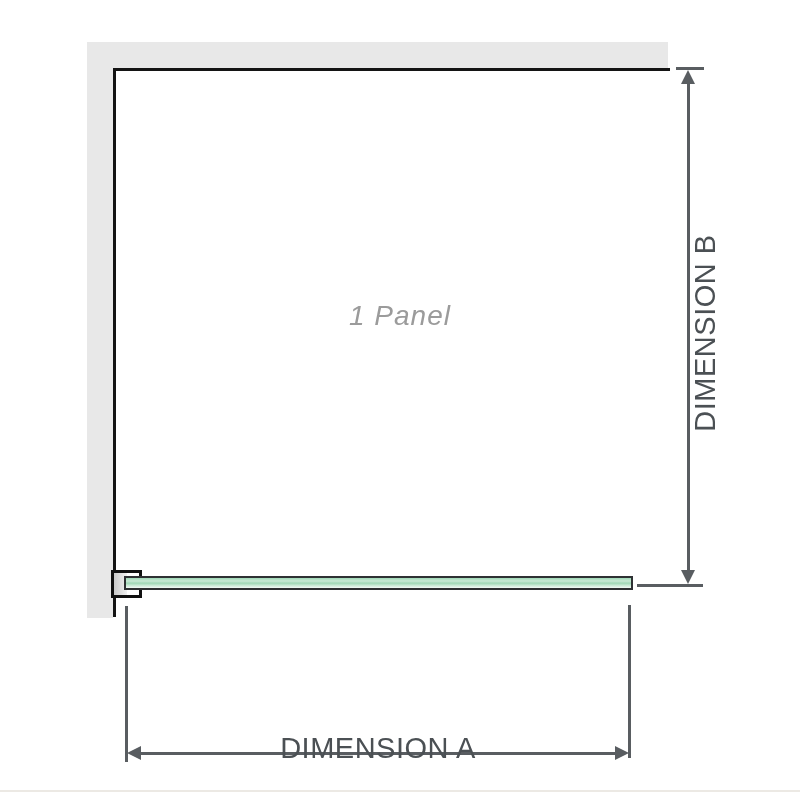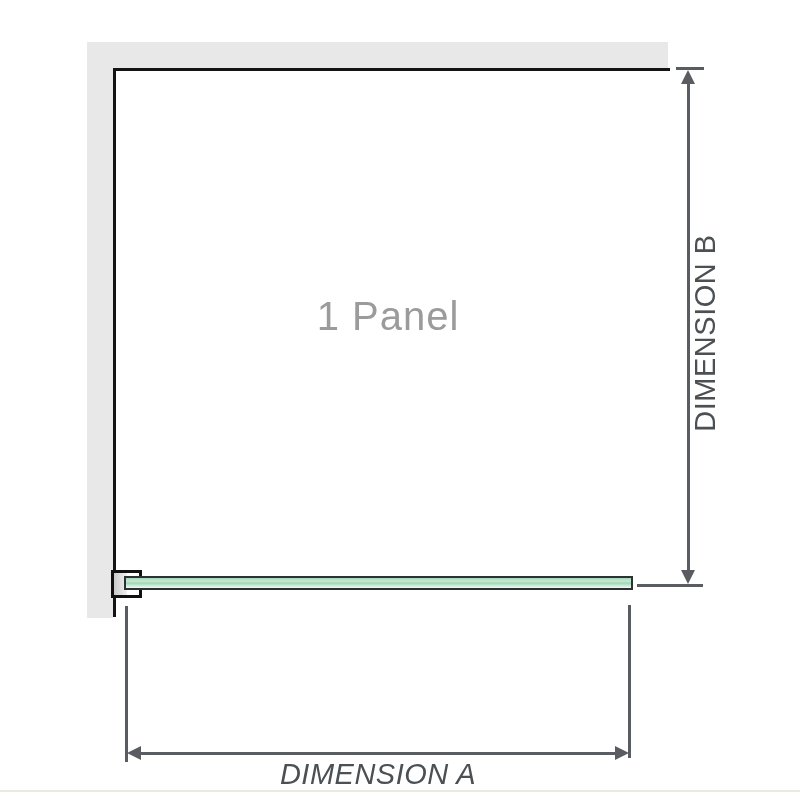--- a/index.html
+++ b/index.html
@@ -21,23 +21,24 @@
   .wall-left { left: 87px; top: 42px; width: 26px;  height: 576px; }
 
   
   .panel-line { position: absolute; background: var(--panel-outline, #141414); }
   .panel-line-top  { left: 113px; top: 68px; width: 557px; height: 3px; }
   .panel-line-left { left: 113px; top: 68px; width: 3px;  height: 549px; }
 
   
   .panel-area-label {
     position: absolute;
-    left: 388px; top: 316px;
+    left: 400px; top: 316px;
     transform: translate(-50%, -50%);
-    font-size: 40px;
+    font-size: 28px;
+    font-style: italic;
     font-weight: 400;
     color: var(--panel-text, #9b9b9b);
     white-space: nowrap;
     letter-spacing: 1px;
   }
 
   
   .bracket {
     position: absolute;
     left: 111px; top: 570px;
@@ -111,23 +112,22 @@
     font-weight: 400;
     letter-spacing: 0.5px;
     color: var(--label-text, #4b5054);
     white-space: nowrap;
   }
   .dim-label-b {
     left: 705px; top: 333px;
     transform: translate(-50%, -50%) rotate(-90deg);
   }
   .dim-label-a {
-    left: 378px; top: 774px;
+    left: 378px; top: 748px;
     transform: translate(-50%, -50%);
-    font-style: italic;
   }
 
   
   .bottom-hairline {
     position: absolute;
     left: 0; top: 790px;
     width: 800px; height: 2px;
     background: #ece9e4;
   }
 </style>

